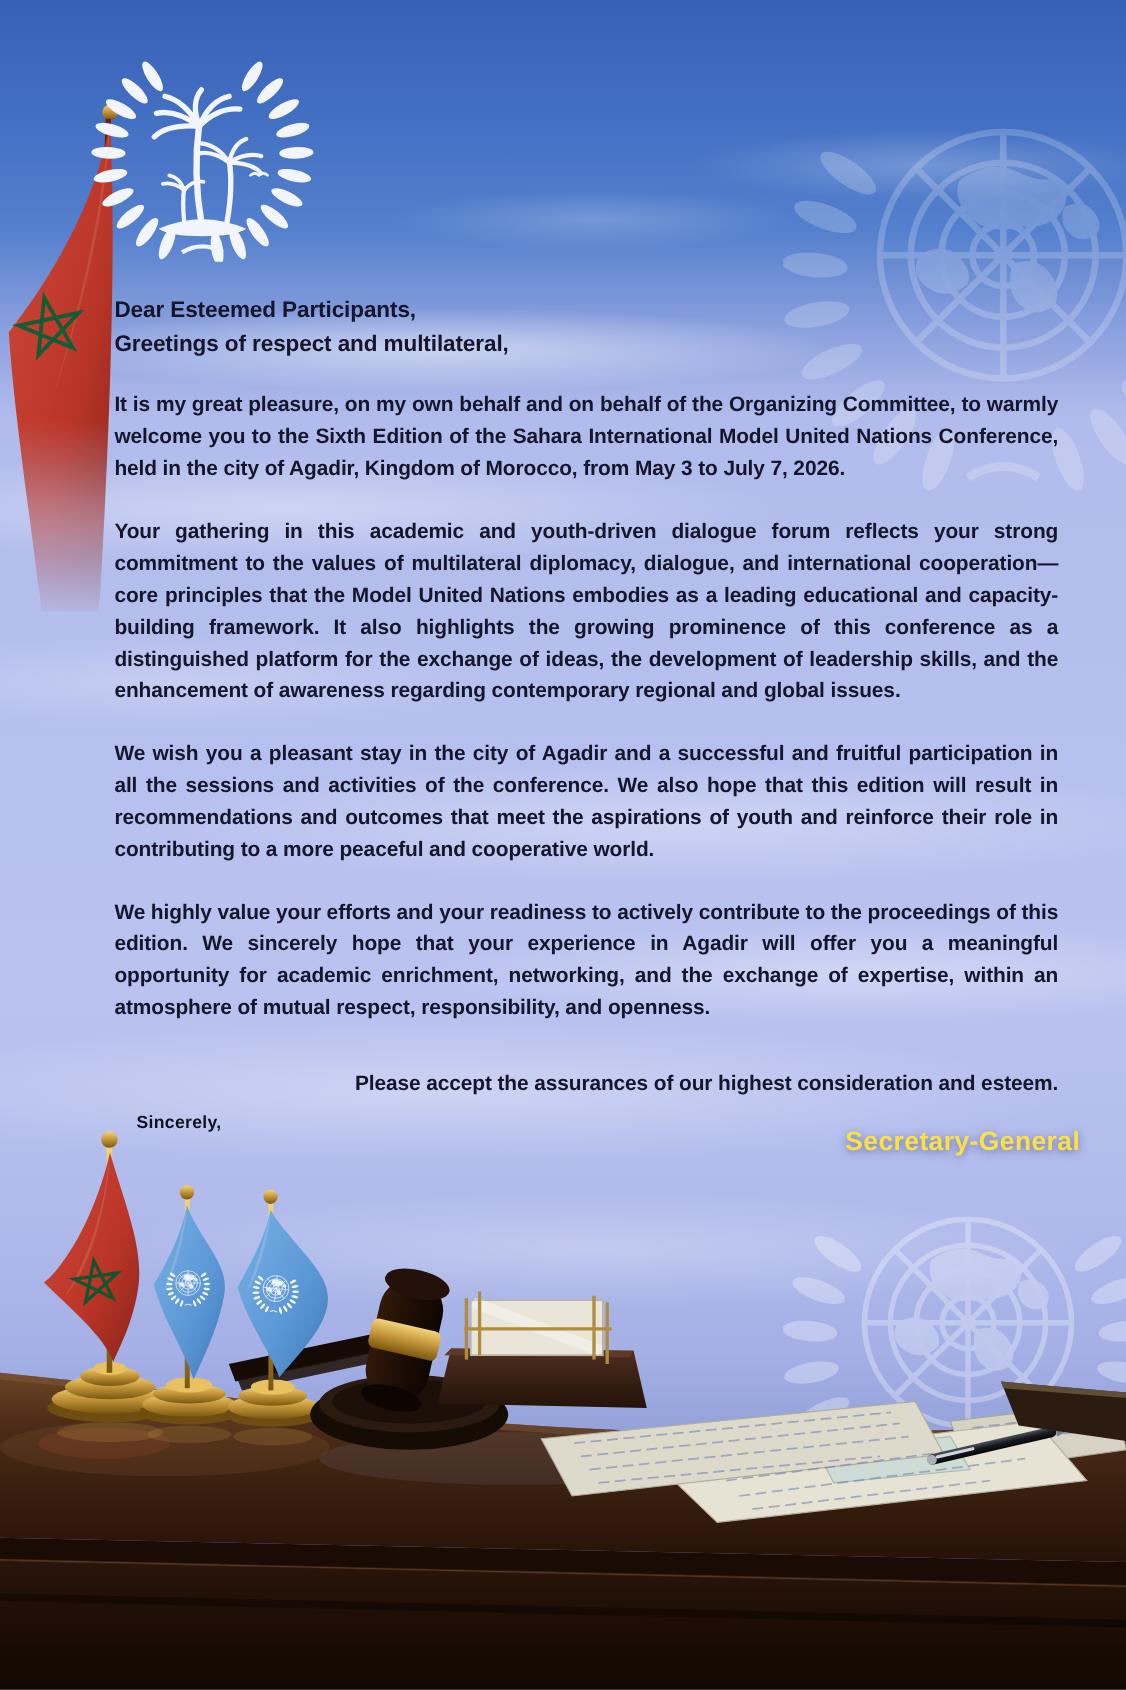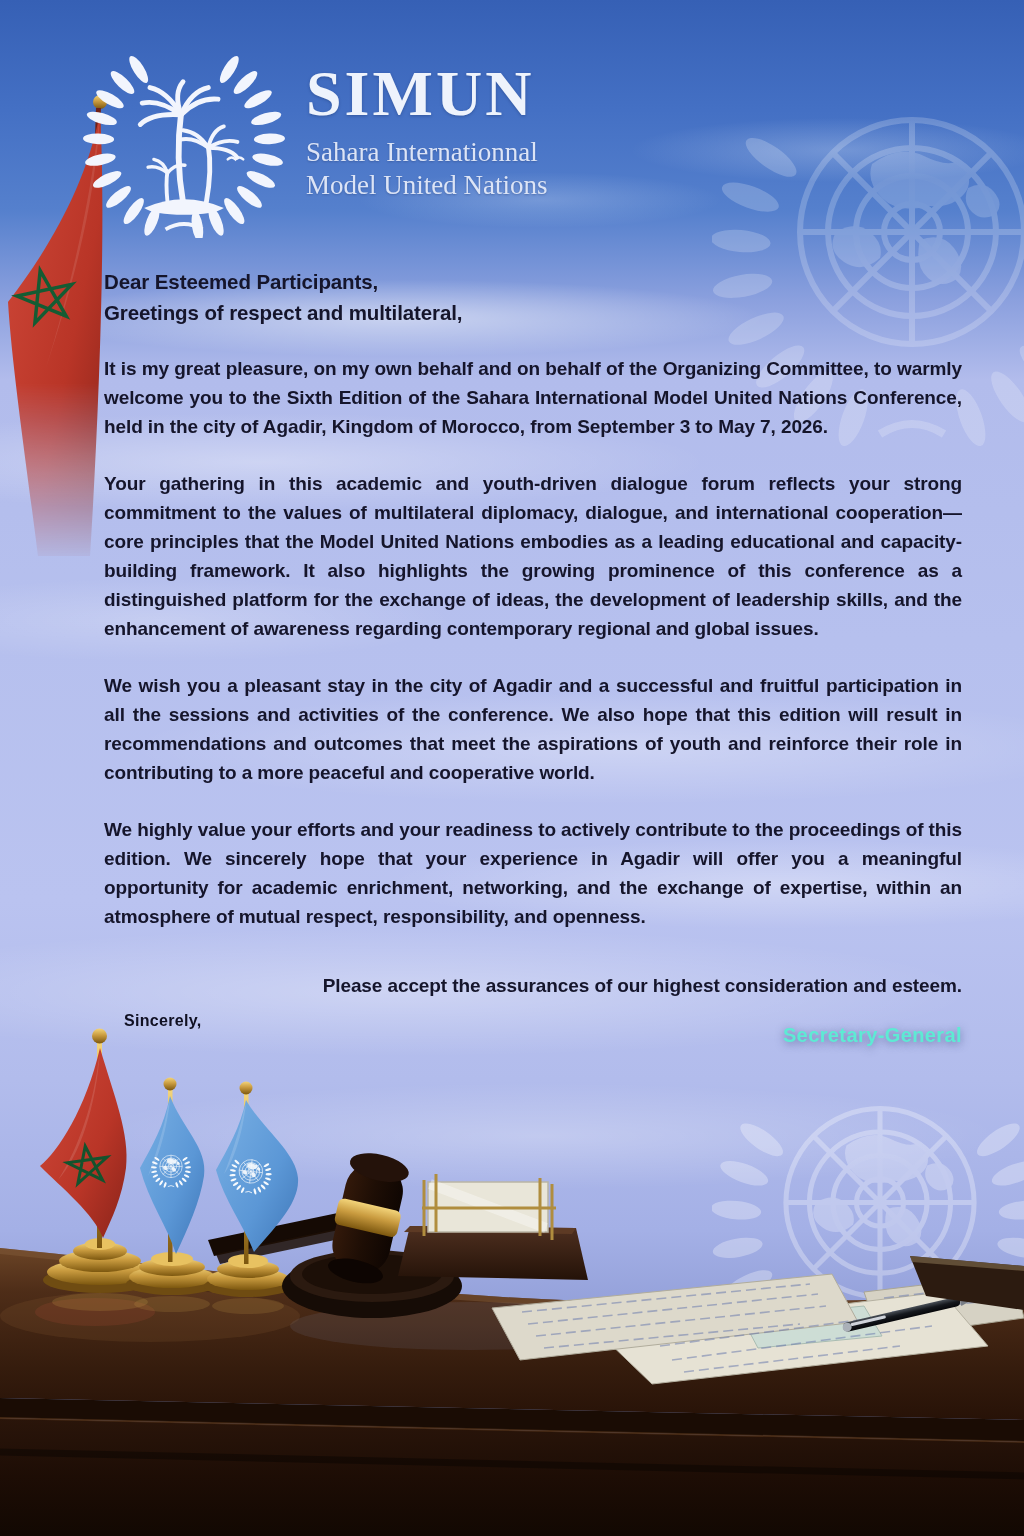--- a/index.html
+++ b/index.html
@@ -50,22 +50,22 @@
   }
   .letter .greet{font-size:20.5px;line-height:31px;}
   .letter p{margin:28px 0 0 0;text-align:justify;}
   .letter p.first-gap{margin-top:26px;}
   .letter p.closing{text-align:right;margin-top:40px;}
   .signoff{
     position:absolute;left:124px;top:1012px;color:#101022;
     font-weight:bold;font-size:16px;letter-spacing:.3px;
   }
   .sig-title{
-    position:absolute;right:62px;top:1024px;color:#5eead4;
-    font-weight:bold;font-size:20px;letter-spacing:.4px;
+    position:absolute;right:42px;top:1024px;color:#fde047;
+    font-weight:bold;font-size:24px;letter-spacing:.4px;
     text-shadow:0 2px 8px rgba(40,55,110,.55);
   }
   
   .wall-flag{position:absolute;left:0;top:86px;width:150px;height:480px;}
   .desk-scene{position:absolute;left:0;top:1016px;width:1024px;height:520px;}
 </style>
 </head>
 <body>
 
 <div class="page">
@@ -222,32 +222,25 @@
       <path d="M88 164q-2-20 0-32" stroke-width="4"></path>
       <path d="M88 134q-10-8-20-6" stroke-width="3.5"></path>
       <path d="M88 134q-4-12-14-14" stroke-width="3.5"></path>
       <path d="M88 134q8-10 18-8" stroke-width="3.5"></path>
       <path d="M150 120q4-4 8 0q4-4 8 0" stroke-width="2.5"></path>
     </g>
     <path d="M64 170q41-18 82 0q-10 7-41 7t-41-7z" fill="#f2f5fd"></path>
     <path d="M86 192q19-11 38 0" stroke="#f2f5fd" stroke-width="4" fill="none"></path>
   </svg>
 
-  <div class="brand">
-    <div class="acronym">SIMUN</div>
-    <div class="sub">
-      <div>Sahara Internationnal</div>
-      <div>Model United Nations</div>
-    </div>
-  </div>
 
   <div class="letter">
     <div class="greet">Dear Esteemed Participants,</div>
     <div class="greet">Greetings of respect and multilateral,</div>
-    <p class="first-gap">It is my great pleasure, on my own behalf and on behalf of the Organizing Committee, to warmly welcome you to the Sixth Edition of the Sahara International Model United Nations Conference, held in the city of Agadir, Kingdom of Morocco, from September 3 to May 7, 2026.</p>
+    <p class="first-gap">It is my great pleasure, on my own behalf and on behalf of the Organizing Committee, to warmly welcome you to the Sixth Edition of the Sahara International Model United Nations Conference, held in the city of Agadir, Kingdom of Morocco, from May 3 to July 7, 2026.</p>
     <p>Your gathering in this academic and youth-driven dialogue forum reflects your strong commitment to the values of multilateral diplomacy, dialogue, and international cooperation—core principles that the Model United Nations embodies as a leading educational and capacity-building framework. It also highlights the growing prominence of this conference as a distinguished platform for the exchange of ideas, the development of leadership skills, and the enhancement of awareness regarding contemporary regional and global issues.</p>
     <p>We wish you a pleasant stay in the city of Agadir and a successful and fruitful participation in all the sessions and activities of the conference. We also hope that this edition will result in recommendations and outcomes that meet the aspirations of youth and reinforce their role in contributing to a more peaceful and cooperative world.</p>
     <p>We highly value your efforts and your readiness to actively contribute to the proceedings of this edition. We sincerely hope that your experience in Agadir will offer you a meaningful opportunity for academic enrichment, networking, and the exchange of expertise, within an atmosphere of mutual respect, responsibility, and openness.</p>
     <p class="closing">Please accept the assurances of our highest consideration and esteem.</p>
   </div>
 
   <div class="signoff">Sincerely,</div>
   <div class="sig-title">Secretary-General</div>
 
   <svg class="desk-scene" viewBox="0 0 1024 520">

